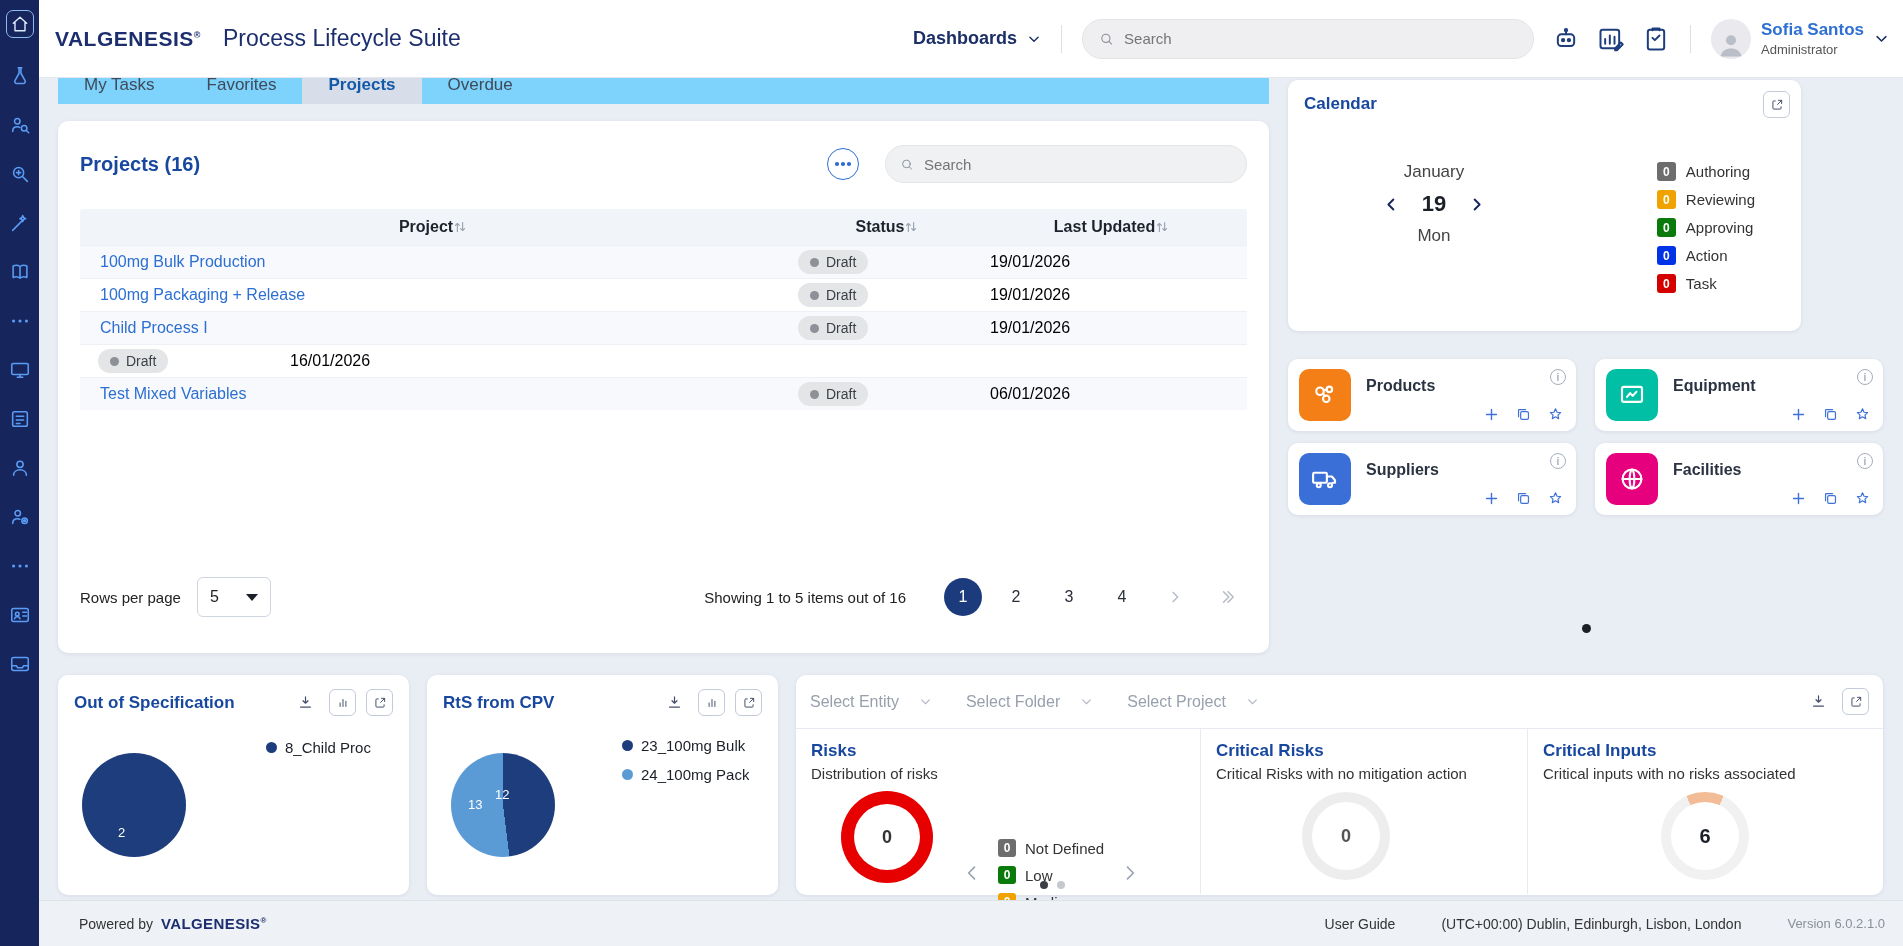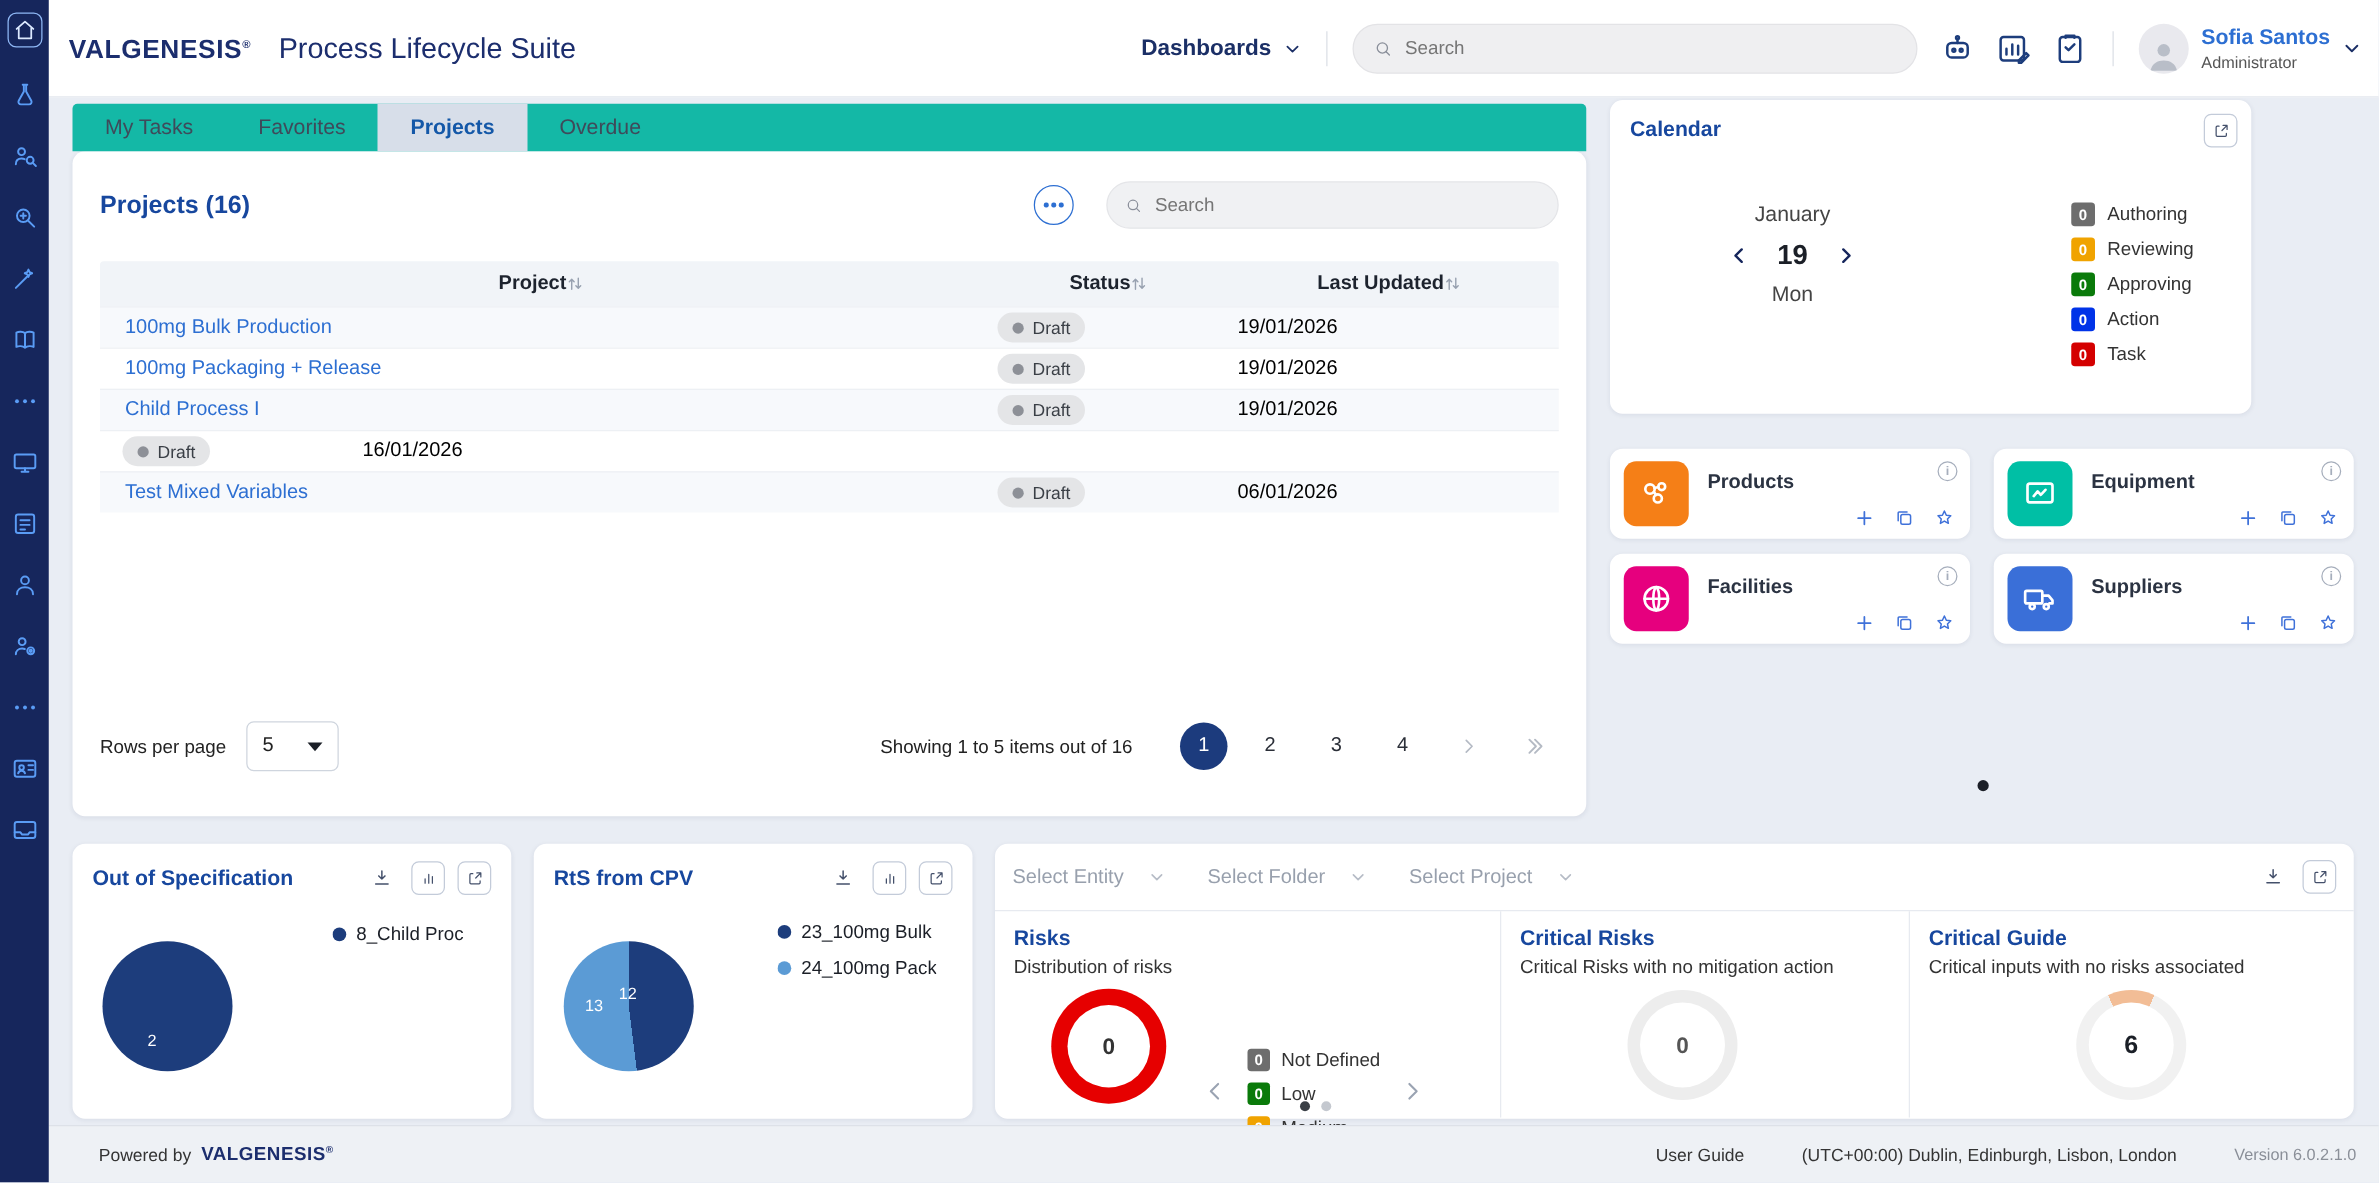--- a/index.html
+++ b/index.html
@@ -29,21 +29,21 @@
   .hdr-icons { display:flex; align-items:center; gap:17px; margin-left:18px; color:#1d3d7c; }
   .hdr-icon { width:28px; height:28px; cursor:pointer; }
   .hdr-icon svg { width:100%; height:100%; }
   .user-chip { display:flex; align-items:center; gap:10px; }
   .avatar { width:40px; height:40px; border-radius:50%; background:#e9e9ee; display:flex; align-items:flex-end; justify-content:center; overflow:hidden; }
   .user-name { color:#2d6fd2; font-weight:bold; font-size:17px; }
   .user-role { color:#555; font-size:13px; margin-top:2px; }
   .user-caret { color:#1b2f66; margin:0 14px 0 10px; cursor:pointer; }
 
   
-  .tabs { position:absolute; left:58px; top:83px; width:1211px; height:38px; display:flex; background:#14b8a6; border-radius:4px 4px 0 0; z-index:2; }
+  .tabs { position:absolute; left:58px; top:66px; width:1211px; height:38px; display:flex; background:#7dd3fc; border-radius:4px 4px 0 0; z-index:2; }
   .tab { padding:0 26px; display:flex; align-items:center; font-size:17px; color:#3f4a5a; cursor:pointer; }
   .tab.active { background:#d7dee9; color:#1458a8; font-weight:bold; }
 
   
   .projects-card { position:absolute; left:58px; top:121px; width:1211px; height:532px; padding:24px 22px; }
   .pc-head { display:flex; align-items:center; }
   .pc-title { color:#17479e; font-size:20px; font-weight:bold; }
   .ellipsis-btn { margin-left:auto; width:32px; height:32px; border:1.6px solid #2d6fd2; border-radius:50%; display:flex; align-items:center; justify-content:center; gap:2.5px; margin-right:26px; cursor:pointer; }
   .ellipsis-btn i { width:3.5px; height:3.5px; background:#2d6fd2; border-radius:50%; }
   .pc-search { width:362px; height:38px; background:#f0f1f3; border:1px solid #e4e5e8; border-radius:19px; display:flex; align-items:center; gap:10px; padding:0 14px; color:#8a8f9a; }
@@ -537,58 +537,58 @@
               <path d="M5 15V6a1 1 0 0 1 1-1h9"></path>
             </svg>
           </span>
         <span class="t-act">
             <svg viewBox="0 0 24 24" class="svg-icon">
               <path d="M12 4l2.2 4.8 5 .6-3.7 3.5 1 5-4.5-2.6-4.5 2.6 1-5L4.8 9.4l5-.6z"></path>
             </svg>
           </span>
       </span>
     </div>
-    <div class="tile tile-3">
-      <span class="tile-icon">
-          <svg viewBox="0 0 24 24" class="svg-icon">
-            <circle cx="12" cy="12" r="7.5"></circle>
-            <path d="M4.5 12h15M12 4.5c2.5 2 2.5 13 0 15-2.5-2-2.5-13 0-15z"></path>
-          </svg>
-        </span>
-      <span class="tile-title">Facilities</span>
-      <span class="tile-info info-dot"></span>
-      <span class="tile-actions">
-        <span class="t-act">
-            <svg viewBox="0 0 24 24" class="svg-icon" style="stroke-width:2">
-              <path d="M12 5v14M5 12h14"></path>
-            </svg>
-          </span>
-        <span class="t-act">
-            <svg viewBox="0 0 24 24" class="svg-icon">
-              <rect x="8" y="8" width="11" height="11" rx="2"></rect>
-              <path d="M5 15V6a1 1 0 0 1 1-1h9"></path>
-            </svg>
-          </span>
-        <span class="t-act">
-            <svg viewBox="0 0 24 24" class="svg-icon">
-              <path d="M12 4l2.2 4.8 5 .6-3.7 3.5 1 5-4.5-2.6-4.5 2.6 1-5L4.8 9.4l5-.6z"></path>
-            </svg>
-          </span>
-      </span>
-    </div>
     <div class="tile tile-2">
       <span class="tile-icon">
           <svg viewBox="0 0 24 24" class="svg-icon">
             <rect x="2.5" y="7" width="11" height="8" rx="1"></rect>
             <path d="M13.5 10h4l2.5 3v2h-2"></path>
             <circle cx="7" cy="17" r="1.6"></circle>
             <circle cx="16" cy="17" r="1.6"></circle>
           </svg>
         </span>
       <span class="tile-title">Suppliers</span>
+      <span class="tile-info info-dot"></span>
+      <span class="tile-actions">
+        <span class="t-act">
+            <svg viewBox="0 0 24 24" class="svg-icon" style="stroke-width:2">
+              <path d="M12 5v14M5 12h14"></path>
+            </svg>
+          </span>
+        <span class="t-act">
+            <svg viewBox="0 0 24 24" class="svg-icon">
+              <rect x="8" y="8" width="11" height="11" rx="2"></rect>
+              <path d="M5 15V6a1 1 0 0 1 1-1h9"></path>
+            </svg>
+          </span>
+        <span class="t-act">
+            <svg viewBox="0 0 24 24" class="svg-icon">
+              <path d="M12 4l2.2 4.8 5 .6-3.7 3.5 1 5-4.5-2.6-4.5 2.6 1-5L4.8 9.4l5-.6z"></path>
+            </svg>
+          </span>
+      </span>
+    </div>
+    <div class="tile tile-3">
+      <span class="tile-icon">
+          <svg viewBox="0 0 24 24" class="svg-icon">
+            <circle cx="12" cy="12" r="7.5"></circle>
+            <path d="M4.5 12h15M12 4.5c2.5 2 2.5 13 0 15-2.5-2-2.5-13 0-15z"></path>
+          </svg>
+        </span>
+      <span class="tile-title">Facilities</span>
       <span class="tile-info info-dot"></span>
       <span class="tile-actions">
         <span class="t-act">
             <svg viewBox="0 0 24 24" class="svg-icon" style="stroke-width:2">
               <path d="M12 5v14M5 12h14"></path>
             </svg>
           </span>
         <span class="t-act">
             <svg viewBox="0 0 24 24" class="svg-icon">
               <rect x="8" y="8" width="11" height="11" rx="2"></rect>
@@ -748,21 +748,21 @@
         </span>
       </div>
       <div class="risk-col rc-2">
         <span class="rc-title">Critical Risks</span>
         <span class="rc-sub">Critical Risks with no mitigation action</span>
         <div class="donut donut-gray">
             <span class="donut-val" style="color:#555">0</span>
           </div>
       </div>
       <div class="risk-col rc-3">
-        <span class="rc-title">Critical Guide</span>
+        <span class="rc-title">Critical Inputs</span>
         <span class="rc-sub">Critical inputs with no risks associated</span>
         <div class="donut donut-inputs">
             <span class="donut-val">6</span>
           </div>
       </div>
     </div>
   </section>
 
   <footer class="footer">
     <span>Powered by</span>

